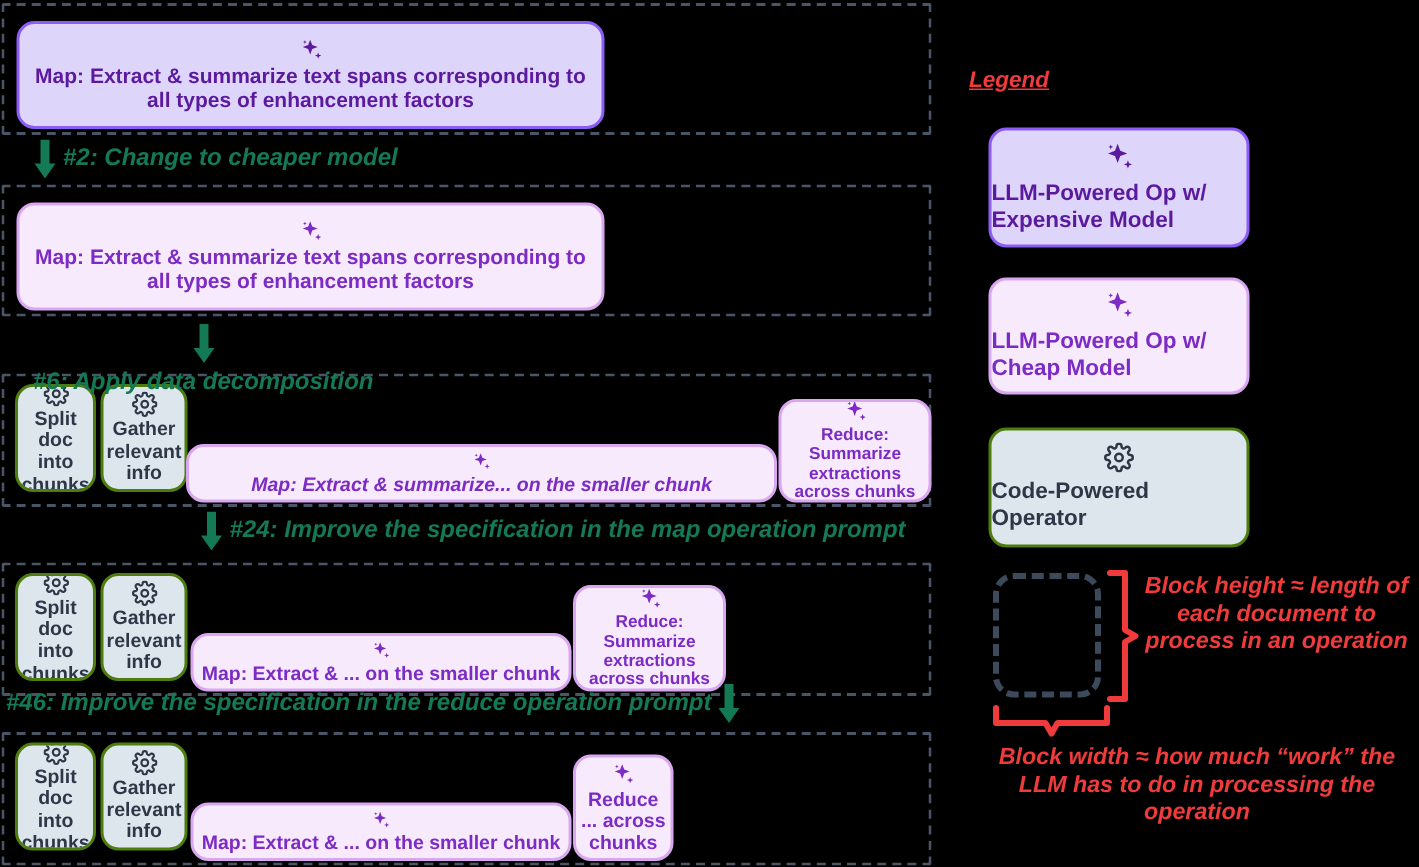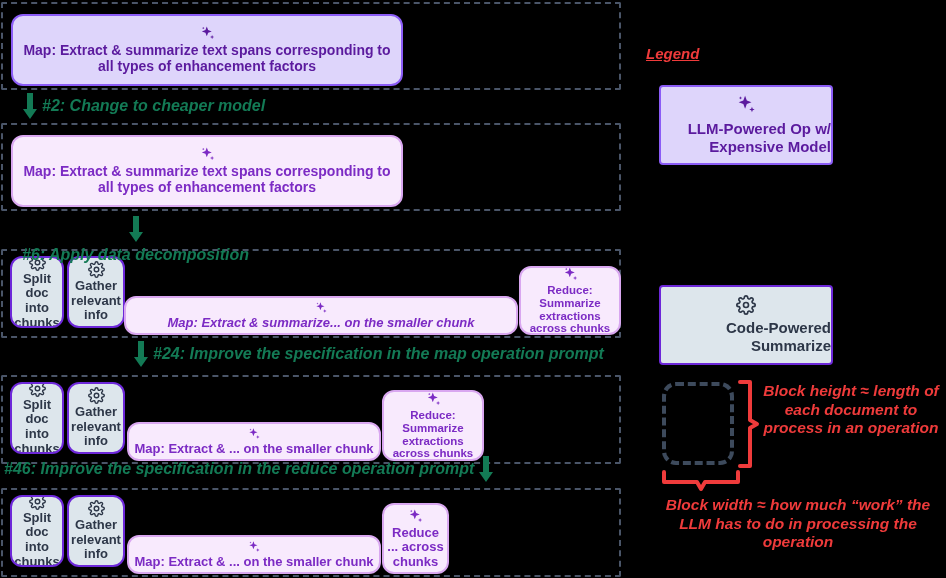--- a/index.html
+++ b/index.html
@@ -15,36 +15,36 @@
   
   .block{position:absolute;box-sizing:border-box;
          border-radius:12px;display:flex;flex-direction:column;
          align-items:center;justify-content:center;text-align:center;
          line-height:1.12;overflow:hidden;}
   .block .glyph{display:block;line-height:1;margin-bottom:1px;}
   .block .lbl{display:block;padding:0 3px;}
 
   .expensive{background:#ded5fb;border:2px solid #8b5cf6;color:#5b1a9e;}
   .cheap{background:#f8eafd;border:2px solid #d9a7f0;color:#7c2bc4;}
-  .code{background:#dde6ec;border:2px solid #6d28d9;color:#2d3748;}
+  .code{background:#dde6ec;border:2px solid #4d7c0f;color:#2d3748;}
 
   
   .step{position:absolute;display:flex;align-items:center;gap:4px;}
   .step .arrow{flex:0 0 auto;}
   .step .txt{color:#137a55;font-weight:bold;font-style:italic;
              font-size:16px;white-space:nowrap;}
   .step.right .txt{order:0;} .step.right .arrow{order:1;}
 
   
   .legend-title{position:absolute;color:#ef3b3b;font-weight:bold;
      font-style:italic;text-decoration:underline;font-size:15px;
      text-align:left;width:200px;}
-  .lg-box{position:absolute;box-sizing:border-box;border-radius:4px;
+  .lg-box{position:absolute;box-sizing:border-box;border-radius:12px;
      display:flex;flex-direction:column;align-items:center;
-     justify-content:center;text-align:right;font-weight:bold;
+     justify-content:center;text-align:left;font-weight:bold;
      font-size:15px;line-height:1.18;}
   .lg-box .glyph{display:block;margin-bottom:4px;line-height:1;}
   .lg-dashed{position:absolute;border:4px dashed #3d4a5c;border-radius:14px;
      box-sizing:border-box;}
   .note{position:absolute;color:#ef3b3b;font-weight:bold;font-style:italic;
      font-size:15.5px;line-height:1.2;text-align:center;}
   svg{display:block;}
 </style>
 </head>
 <body>
@@ -238,29 +238,39 @@
     <span class="glyph">
       <svg width="22" height="22" viewBox="0 0 24 24" fill="#5b1a9e">
           <path d="M11 2l1.9 5.1L18 9l-5.1 1.9L11 16l-1.9-5.1L4 9l5.1-1.9z"></path>
           <path d="M18.5 14l.8 2.2 2.2.8-2.2.8-.8 2.2-.8-2.2-2.2-.8 2.2-.8z"></path>
           <path d="M6 2.5l.5 1.3 1.3.5-1.3.5L6 6.1l-.5-1.3L4.2 4.3l1.3-.5z"></path>
         </svg>
     </span>
     <span>LLM-Powered Op w/ Expensive Model</span>
   </div>
 
+  <div class="lg-box cheap" style="left:659px;top:185px;width:174px;height:78px;">
+    <span class="glyph">
+      <svg width="22" height="22" viewBox="0 0 24 24" fill="#7c2bc4">
+          <path d="M11 2l1.9 5.1L18 9l-5.1 1.9L11 16l-1.9-5.1L4 9l5.1-1.9z"></path>
+          <path d="M18.5 14l.8 2.2 2.2.8-2.2.8-.8 2.2-.8-2.2-2.2-.8 2.2-.8z"></path>
+          <path d="M6 2.5l.5 1.3 1.3.5-1.3.5L6 6.1l-.5-1.3L4.2 4.3l1.3-.5z"></path>
+        </svg>
+    </span>
+    <span>LLM-Powered Op w/ Cheap Model</span>
+  </div>
 
   <div class="lg-box code" style="left:659px;top:285px;width:174px;height:80px;">
     <span class="glyph">
       <svg width="20" height="20" viewBox="0 0 24 24" fill="none" stroke="#2d3748" stroke-width="2">
           <circle cx="12" cy="12" r="3"></circle>
           <path d="M19.4 15a1.7 1.7 0 0 0 .3 1.9l.1.1a2 2 0 1 1-2.8 2.8l-.1-.1a1.7 1.7 0 0 0-1.9-.3 1.7 1.7 0 0 0-1 1.5V21a2 2 0 1 1-4 0v-.1A1.7 1.7 0 0 0 9 19.4a1.7 1.7 0 0 0-1.9.3l-.1.1a2 2 0 1 1-2.8-2.8l.1-.1a1.7 1.7 0 0 0 .3-1.9 1.7 1.7 0 0 0-1.5-1H3a2 2 0 1 1 0-4h.1A1.7 1.7 0 0 0 4.6 9a1.7 1.7 0 0 0-.3-1.9l-.1-.1a2 2 0 1 1 2.8-2.8l.1.1a1.7 1.7 0 0 0 1.9.3H9a1.7 1.7 0 0 0 1-1.5V3a2 2 0 1 1 4 0v.1a1.7 1.7 0 0 0 1 1.5 1.7 1.7 0 0 0 1.9-.3l.1-.1a2 2 0 1 1 2.8 2.8l-.1.1a1.7 1.7 0 0 0-.3 1.9V9a1.7 1.7 0 0 0 1.5 1H21a2 2 0 1 1 0 4h-.1a1.7 1.7 0 0 0-1.5 1z"></path>
         </svg>
     </span>
-    <span>Code-Powered Summarize</span>
+    <span>Code-Powered Operator</span>
   </div>
 
   <div class="lg-dashed" style="left:662px;top:382px;width:72px;height:83px;"></div>
 
   <svg style="position:absolute;left:736px;top:378px;" width="24" height="92" viewBox="0 0 24 92">
     <path d="M4 4 H14 V42 L21 46 L14 50 V88 H4" fill="none" stroke="#ef3b3b" stroke-width="4" stroke-linecap="round" stroke-linejoin="round"></path>
   </svg>
 
   <svg style="position:absolute;left:660px;top:468px;" width="82" height="26" viewBox="0 0 82 26">
     <path d="M4 4 V14 H37 L41 21 L45 14 H78 V4" fill="none" stroke="#ef3b3b" stroke-width="4" stroke-linecap="round" stroke-linejoin="round"></path>

